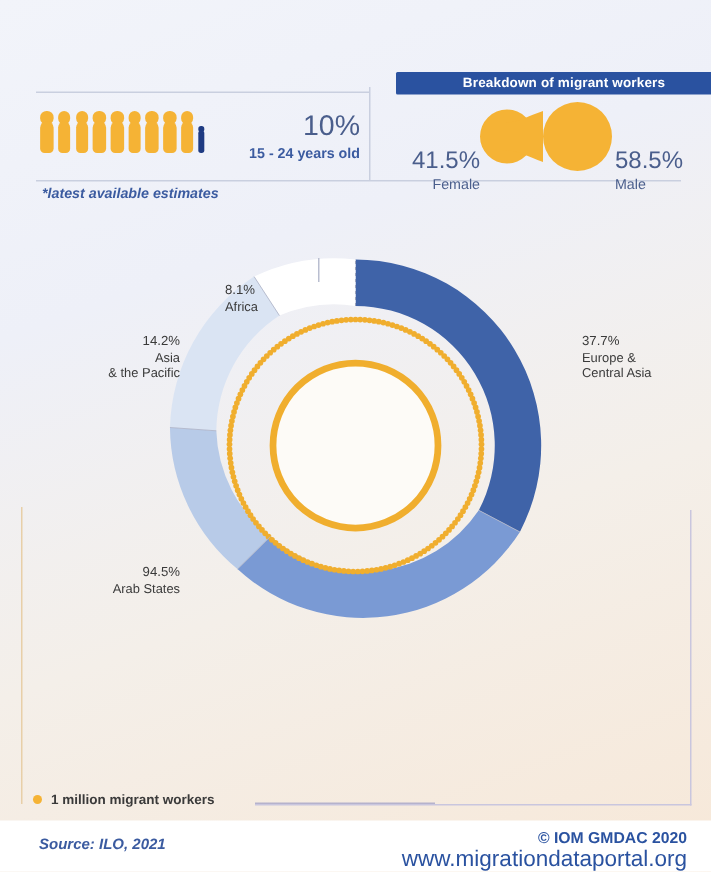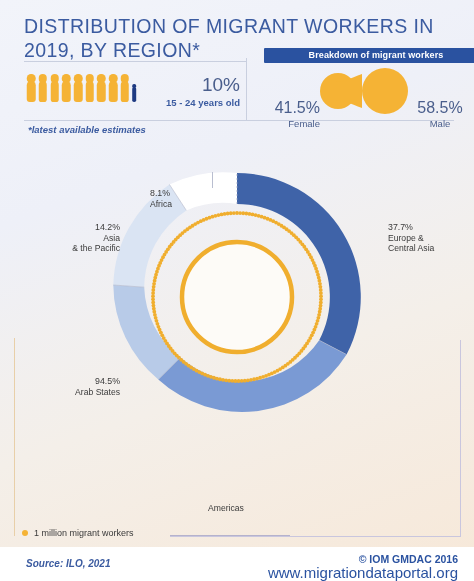--- a/index.html
+++ b/index.html
@@ -41,21 +41,21 @@
   #stat-age .big{font-size:19px;color:#4a5e8c;line-height:22px;}
   #stat-age .sub{font-size:9.5px;color:#3b5ba0;font-weight:700;line-height:13px;}
 
   
   #bd-box{position:absolute;left:264px;top:48px;width:224px;height:15px;
      background:#2a52a0;border-radius:1px;}
   #bd-box span{display:block;color:#ffffff;font-size:9px;font-weight:700;
      text-align:center;line-height:15px;letter-spacing:.1px;}
   #peanut{position:absolute;left:320px;top:68px;width:88px;height:46px;}
   #fem{position:absolute;left:262px;top:74px;width:58px;text-align:right;}
-  #male{position:absolute;left:410px;top:74px;width:60px;text-align:center;}
+  #male{position:absolute;left:410px;top:74px;width:60px;text-align:left;}
   #fem .big,#male .big{font-size:16px;color:#4a5e8c;line-height:19px;margin-top:24px;}
   #fem .sub,#male .sub{font-size:9.5px;color:#4a5e8c;line-height:13px;}
 
   #footnote{position:absolute;left:28px;top:124px;font-size:9.5px;
      font-style:italic;font-weight:700;color:#3b5ba0;}
 
   
   #donut-wrap{position:absolute;left:103px;top:163px;width:268px;height:268px;}
   #donut-svg{display:block;}
 
@@ -70,38 +70,37 @@
   
   .lead{position:absolute;background:#b9bed0;}
   #lead-africa{left:212px;top:172px;width:1px;height:16px;}
 
   #box-left{position:absolute;left:14px;top:338px;width:1px;height:198px;background:#e8cfa8;}
   #box-amer{position:absolute;left:170px;top:340px;width:290px;height:196px;
      border-right:1px solid #c9c6de;border-bottom:1px solid #c9c6de;}
   #lead-amer{position:absolute;left:170px;top:535px;width:120px;height:1px;background:#b5b2cc;}
 
   
-  #legend{position:absolute;left:22px;top:528px;display:flex;align-items:center;gap:6px;}
+  #legend{position:absolute;left:22px;top:528px;display:flex;align-items:center;gap:6px;font-weight:bold;}
   #legend .dot{width:6px;height:6px;border-radius:50%;background:#f5b335;}
   #legend .txt{font-size:9px;color:#3a3a3a;}
 
   
   #footer{position:absolute;left:0;top:547px;width:474px;height:34px;background:#ffffff;}
   #source{position:absolute;left:26px;top:558px;font-size:10px;font-style:italic;
      font-weight:700;color:#3b5ba0;}
   #credit{position:absolute;right:16px;top:553px;text-align:right;}
   #credit .l1{font-size:10.5px;font-weight:700;color:#2a52a0;line-height:13px;}
   #credit .l2{font-size:15px;color:#2a52a0;line-height:13px;}
 </style>
 </head>
 <body>
 
 <div id="infographic">
 
-  <div id="title">DISTRIBUTION OF MIGRANT WORKERS IN 2019, BY REGION*</div>
   <div class="hr-line" id="hr-top"></div>
   <div id="vdiv"></div>
   <div class="hr-line" id="hr-bot"></div>
 
   <div id="picto">
     <div class="person">
         <div class="head"></div>
         <div class="body"></div>
       </div>
     <div class="person">
@@ -390,28 +389,27 @@
     <div>Asia</div>
     <div>&amp; the Pacific</div>
   </div>
 
   <div class="seg-label" id="lab-arab">
     <div class="pct">94.5%</div>
     <div>Arab States</div>
   </div>
 
   <div class="seg-label" id="lab-americas">
-    <div>Americas</div>
   </div>
 
   <div id="legend">
     <div class="dot"></div>
     <div class="txt">1 million migrant workers</div>
   </div>
 
   <div id="footer"></div>
   <div id="source">Source:  ILO, 2021</div>
   <div id="credit">
-    <div class="l1">© IOM GMDAC 2016</div>
+    <div class="l1">© IOM GMDAC 2020</div>
     <div class="l2">www.migrationdataportal.org</div>
   </div>
 
 </div>
 
 </body></html>

